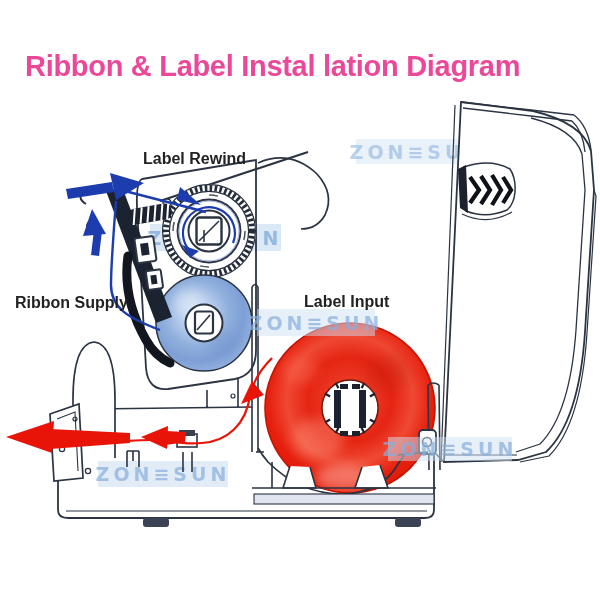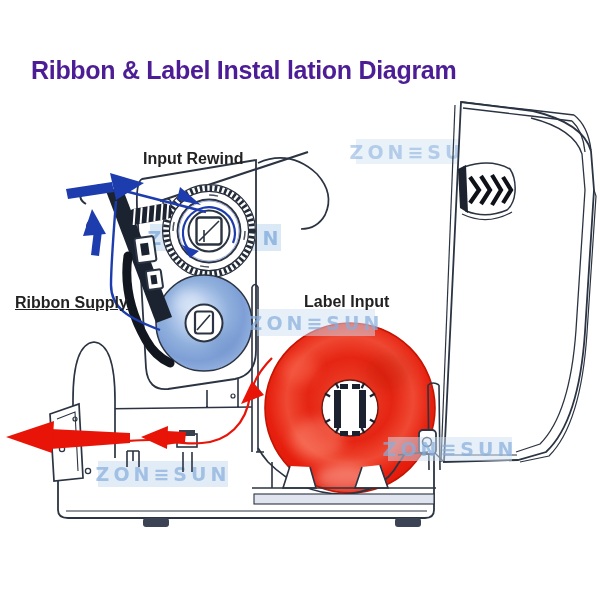--- a/index.html
+++ b/index.html
@@ -1,22 +1,22 @@
 <!DOCTYPE html>
 <html><head>
 <meta charset="utf-8">
 <style>
   html,body{margin:0;padding:0;background:#fff;}
   .stage{position:relative;width:600px;height:600px;background:#ffffff;overflow:hidden;
          font-family:"Liberation Sans", sans-serif;}
-  .title{position:absolute;left:15px;top:40px;margin:16px;font-size:25px;font-weight:700;
-         color:#4c1d95;letter-spacing:-0.3px;white-space:nowrap;}
+  .title{position:absolute;left:15px;top:40px;margin:10px;font-size:29px;font-weight:700;
+         color:#ec4899;letter-spacing:-0.3px;white-space:nowrap;}
   .lbl{position:absolute;font-size:16px;font-weight:700;color:#222;white-space:nowrap;}
   .lbl-rewind{left:143px;top:150px;}
-  .lbl-supply{left:15px;top:294px;text-decoration:underline;}
+  .lbl-supply{left:15px;top:294px;}
   .lbl-input{left:304px;top:293px;text-align:right;}
   svg{position:absolute;left:0;top:0;}
   svg text.wm{font-family:"DejaVu Sans","Liberation Sans",sans-serif;font-weight:700;
               font-size:19px;letter-spacing:4px;fill:#86aedd;text-anchor:middle;}
 </style>
 </head>
 <body>
 
 <div class="stage">
 
@@ -224,17 +224,17 @@
     <rect x="257" y="309" width="118" height="27" fill="#cfe0f2" opacity="0.5"></rect>
     <text class="wm" x="316" y="330" opacity="0.7">ZON≡SUN</text>
   </g>
   <g>
     <rect x="388" y="437" width="124" height="24" fill="#cfe0f2" opacity="0.5"></rect>
     <text class="wm" x="450" y="456" opacity="0.7">ZON≡SUN</text>
   </g>
 </svg>
 
 <h1 class="title">Ribbon &amp; Label Instal lation Diagram</h1>
-<div class="lbl lbl-rewind">Input Rewind</div>
+<div class="lbl lbl-rewind">Label Rewind</div>
 <div class="lbl lbl-supply">Ribbon Supply</div>
 <div class="lbl lbl-input">Label Input</div>
 
 </div>
 
 </body></html>

